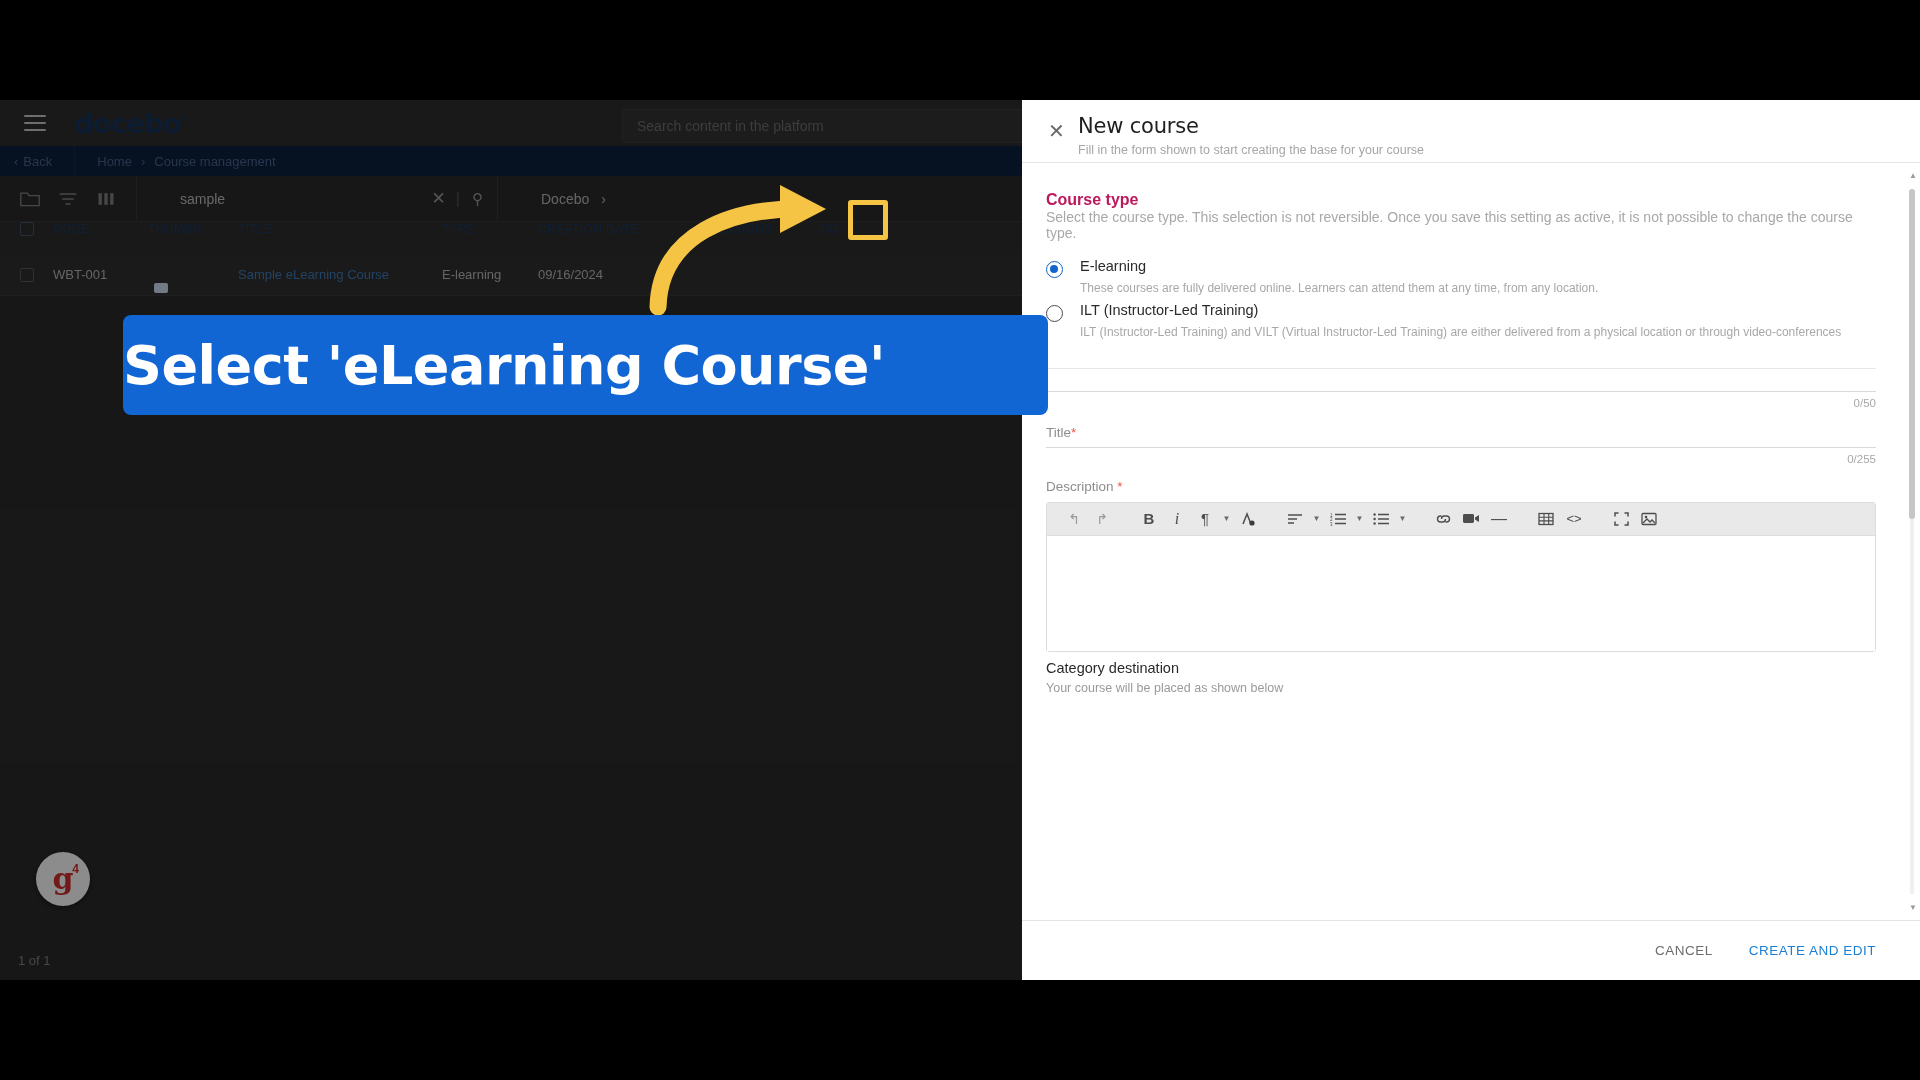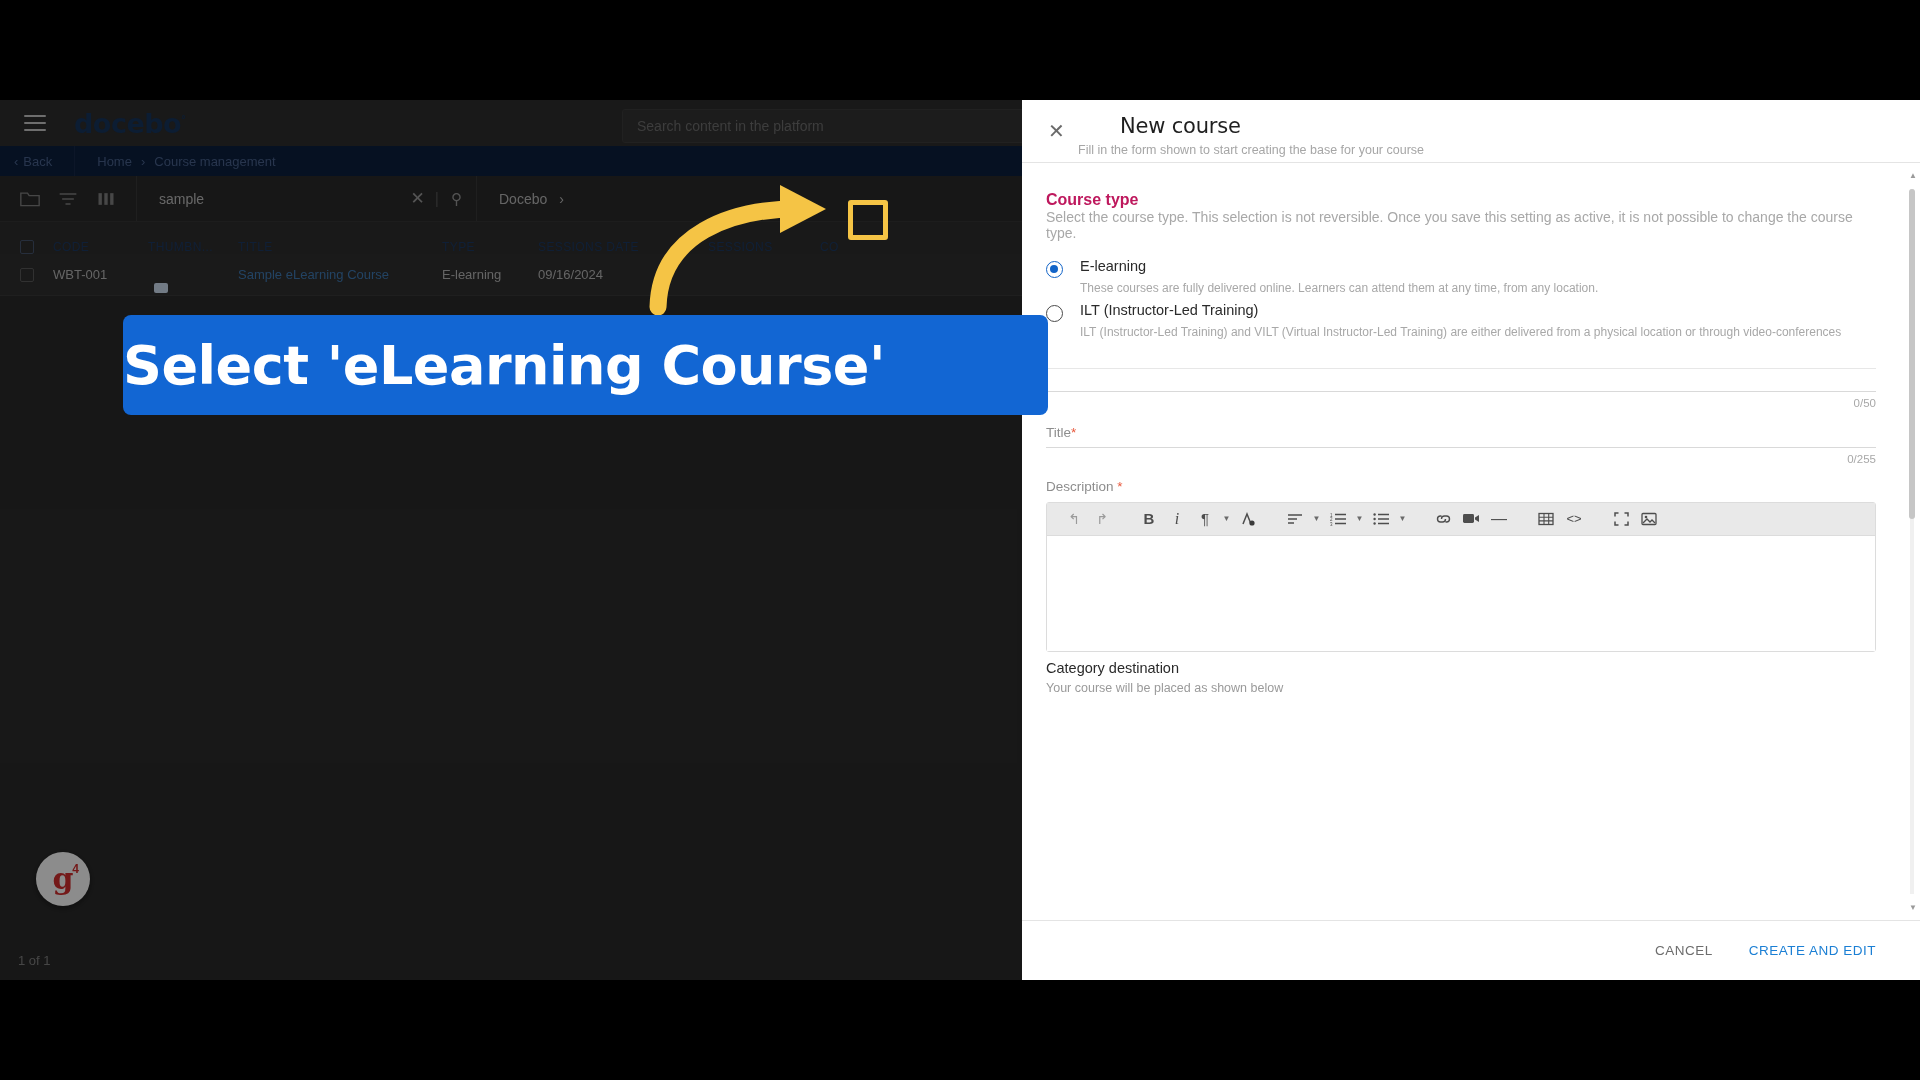--- a/index.html
+++ b/index.html
@@ -42,36 +42,37 @@
   }
   .bc-back { display: flex; align-items: center; gap: 5px; padding: 0 22px 0 14px;
     border-right: 1px solid #16294a; height: 100%; }
   .bc-back .chev { font-size: 13px; }
   .bc-items { display: flex; align-items: center; gap: 9px; padding-left: 22px; }
 
   .bg-toolbar {
     position: absolute; left: 0; top: 76px; width: 1920px; height: 46px;
     background: #2b2b2b; display: flex; align-items: center;
     border-bottom: 1px solid #363636;
+    gap: 21px;
   }
   .tb-icons { display: flex; align-items: center; gap: 18px; padding: 0 20px;
     height: 100%; border-right: 1px solid #3a3a3a; }
   .tb-ico { width: 20px; height: 18px; opacity: .55; }
   .tb-search { display: flex; align-items: center; height: 100%;
     border-right: 1px solid #3a3a3a; padding: 0 14px 0 22px; width: 340px; }
   .tb-search .txt { color: #bdbdbd; font-size: 14px; flex: 1; }
   .tb-search .x { color: #9a9a9a; font-size: 17px; padding: 0 10px; }
   .tb-search .sep { color: #555; }
   .tb-search .mag { color: #9a9a9a; font-size: 15px; padding-left: 12px; }
   .tb-org { display: flex; align-items: center; gap: 12px; padding-left: 22px;
     color: #b9b9b9; font-size: 14px; }
 
   .bg-thead {
     position: absolute; left: 0; top: 122px; width: 1920px; height: 32px;
-    background: #2e2e2e; display: flex; align-items: flex-end;
+    background: #2e2e2e; display: flex; align-items: flex-start;
     color: #1d3a63; font-size: 12px; letter-spacing: .4px;
   }
   .bg-thead .cb { margin-left: 20px; width: 14px; height: 14px;
     border: 1.5px solid #45556e; border-radius: 2px; }
   .bg-trow {
     position: absolute; left: 0; top: 154px; width: 1920px; height: 42px;
     background: #303030; display: flex; align-items: center; font-size: 13px; color: #b8b8b8;
     border-bottom: 1px solid #3a3a3a;
   }
   .bg-trow .cb { margin-left: 20px; width: 14px; height: 14px;
@@ -117,21 +118,21 @@
     position: absolute; right: 0; top: 100px; width: 898px; height: 880px;
     background: #fff; display: flex; flex-direction: column;
   }
   .p-header {
     height: 63px; display: flex; align-items: flex-start;
     border-bottom: 1px solid #e4e4e4; padding: 14px 0 0 0; flex: none;
   }
   .p-close { width: 56px; padding-left: 26px; color: #6a6a6a; font-size: 20px;
     line-height: 1; padding-top: 7px; cursor: pointer; }
   .p-title { font-size: 21px; color: #1f1f1f; font-weight: normal;
-    font-family: "DejaVu Sans", sans-serif; letter-spacing: -.2px; margin-left: 42px; }
+    font-family: "DejaVu Sans", sans-serif; letter-spacing: -.2px; }
   .p-sub { font-size: 12.5px; color: #a6a6a6; margin-top: 5px; }
 
   .p-body { flex: 1; overflow: hidden; position: relative; padding: 0 0 0 0; }
   .p-scroll { padding: 28px 44px 0 24px; height: 100%; }
 
   .sec-h { font-size: 16px; color: #be185d; margin-bottom: 0; font-weight: bold; }
   .sec-d { font-size: 14px; color: #a8a8a8; margin-bottom: 18px; }
 
   .radio-row { display: flex; margin-bottom: 6px; }
   .radio-outer { width: 34px; flex: none; padding-top: 2px; }
@@ -255,21 +256,21 @@
         <span>›</span>
       </div>
     </div>
 
     <div class="bg-thead">
       <div class="cb"></div>
       <span class="col-code">CODE</span>
       <span class="col-thumb">THUMBN...</span>
       <span class="col-title">TITLE</span>
       <span class="col-type">TYPE</span>
-      <span class="col-date">SESSIONS DATE</span>
+      <span class="col-date">CREATION DATE</span>
       <span class="col-sess">SESSIONS</span>
       <span class="col-extra">CO</span>
     </div>
 
     <div class="bg-trow">
       <div class="cb"></div>
       <span class="col-code">WBT-001</span>
       <span class="col-thumb">
         <span class="thumb-img"></span>
       </span>

